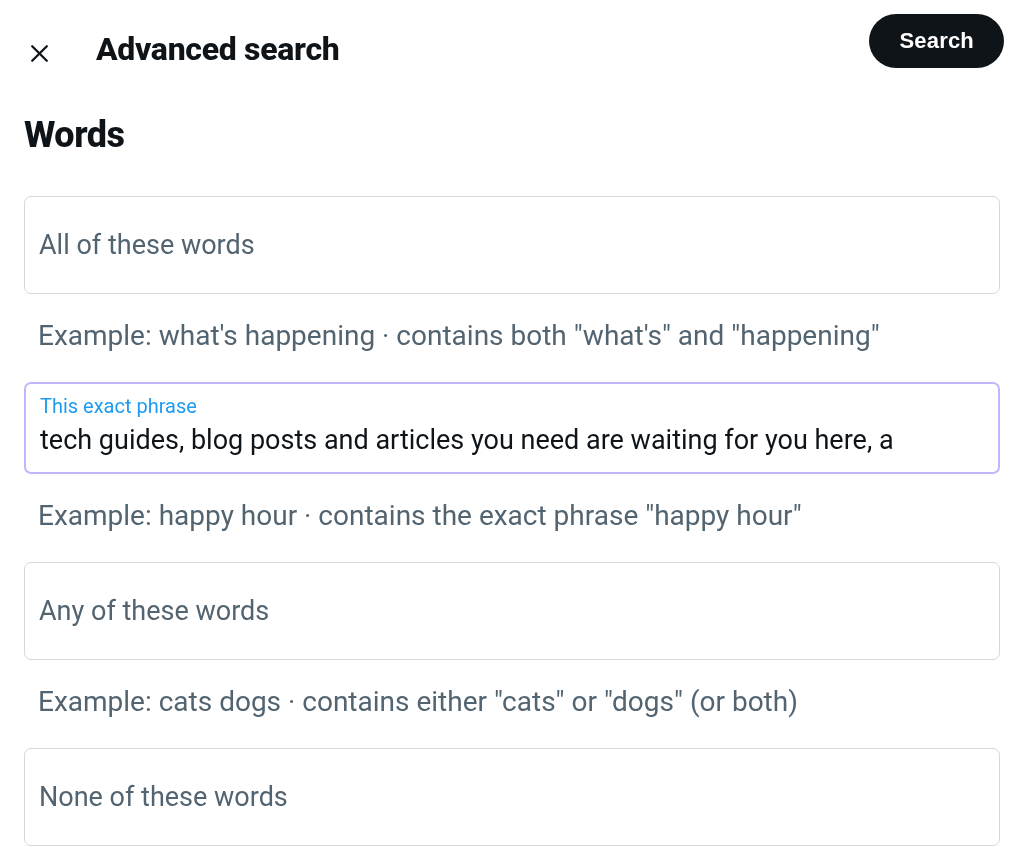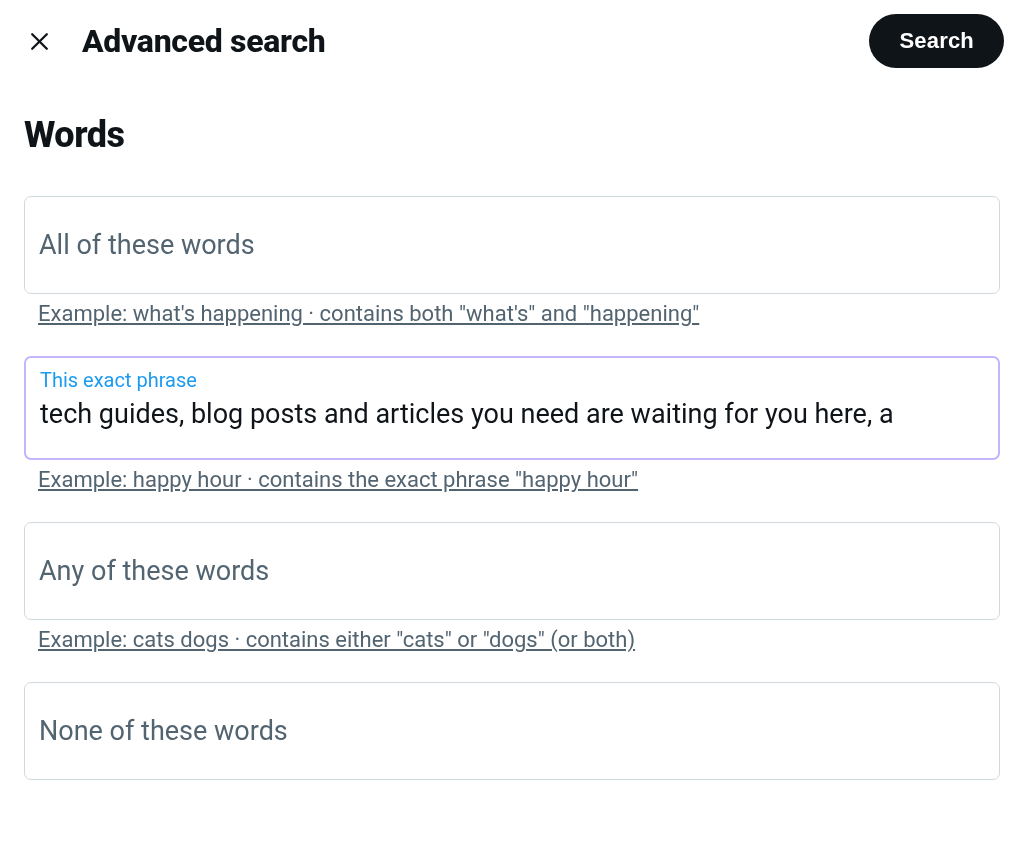--- a/index.html
+++ b/index.html
@@ -8,23 +8,23 @@
       padding: 0;
     }
     body {
       font-family: -apple-system, BlinkMacSystemFont, "Segoe UI", Roboto, Helvetica, Arial, sans-serif;
       background: #ffffff;
       width: 1024px;
       padding: 0;
     }
     .header {
       display: flex;
-      align-items: center;
+      align-items: flex-end;
       padding: 14px 20px 14px 24px;
-      gap: 28px;
+      gap: 42px;
     }
     .close-icon {
       width: 30px;
       height: 30px;
       display: flex;
       align-items: center;
       justify-content: center;
       cursor: pointer;
       flex-shrink: 0;
     }
@@ -94,31 +94,30 @@
       width: 100%;
       border: none;
       outline: none;
       background: transparent;
       font-size: 27px;
       color: #0f1419;
       padding: 30px 14px 30px 14px;
       font-family: inherit;
     }
     .input-wrapper.active .input-field {
-      padding: 40px 14px 28px 14px;
+      padding: 40px 14px 16px 14px;
     }
     .input-wrapper.empty .input-field {
       padding: 32px 14px;
     }
     .helper-text {
-      font-size: 22px;
+      font-size: 28px;
       color: #536471;
-      margin-top: 7px;
+      margin-top: 25px;
       padding-left: 14px;
-      text-decoration: underline;
     }
   </style>
 </head>
 <body>
 
 <div class="header">
   <div class="close-icon">
     <svg viewBox="0 0 24 24" fill="none" stroke="#0f1419" stroke-width="2.2" stroke-linecap="round">
       <line x1="5" y1="5" x2="19" y2="19"></line>
       <line x1="19" y1="5" x2="5" y2="19"></line>

